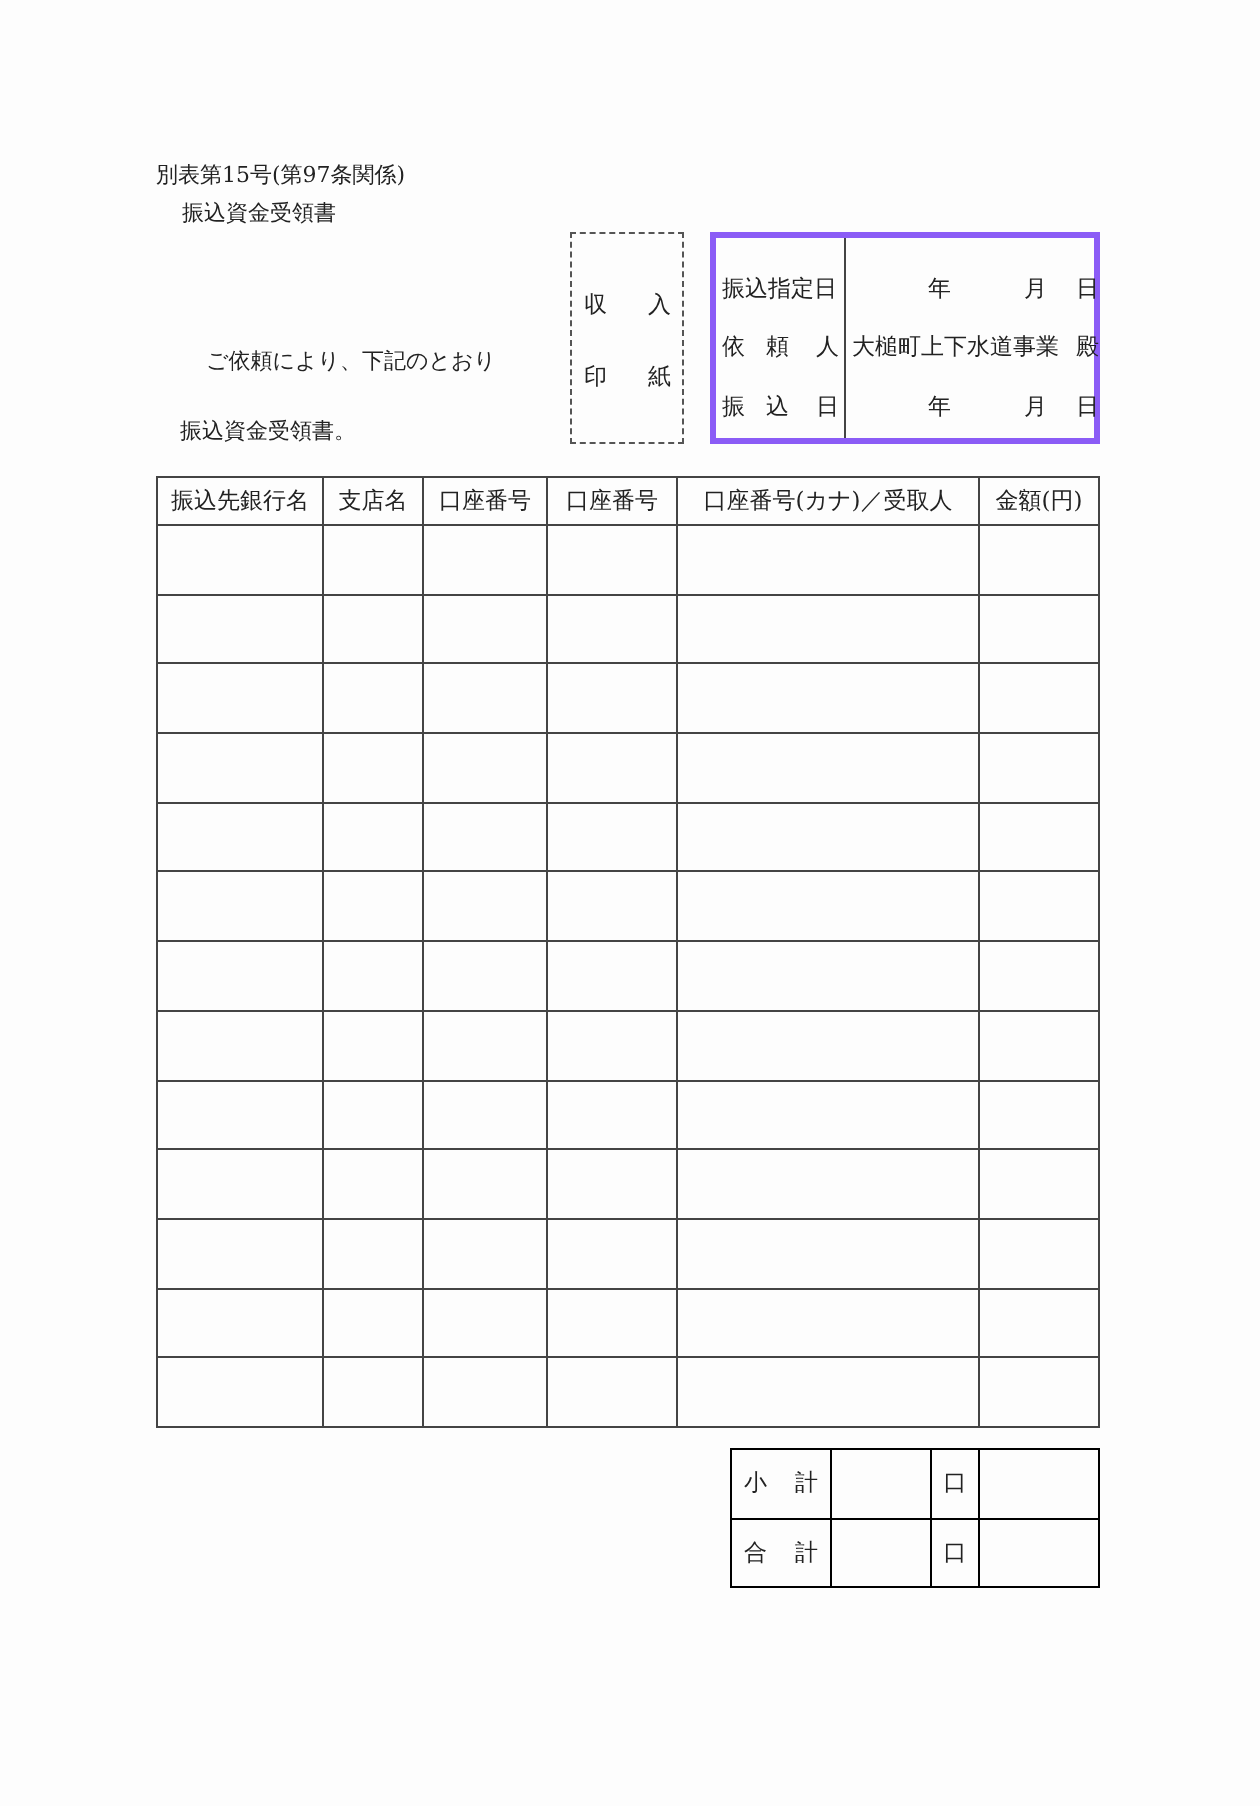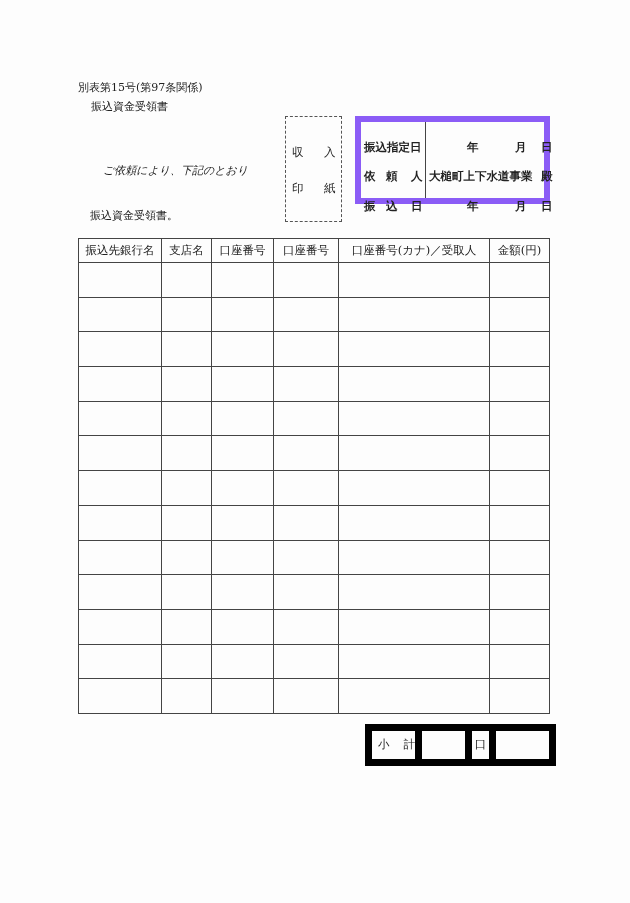--- a/index.html
+++ b/index.html
@@ -1,37 +1,37 @@
 <!DOCTYPE html>
 <html><head>
 <meta charset="utf-8">
 <style>
   html,body{margin:0;padding:0;}
   body{width:630px;height:903px;background:#fdfdfd;position:relative;font-family:"DejaVu Serif","Liberation Serif",serif;color:#222;overflow:hidden;}
   .abs{position:absolute;}
   .t{font-size:11px;white-space:nowrap;}
   .stamp{position:absolute;left:285px;top:116px;width:57px;height:106px;border:1px dashed #555;box-sizing:border-box;}
   .stamp span{position:absolute;font-size:11.5px;}
-  .info{position:absolute;left:355px;top:116px;width:195px;height:88px;border:6px solid #8b5cf6;box-sizing:border-box;font-weight:bold;}
+  .info{position:absolute;left:355px;top:116px;width:195px;height:106px;border:3px solid #8b5cf6;box-sizing:border-box;}
   .info .div{position:absolute;left:64px;top:0;width:1px;height:100%;background:#444;}
   .info span{position:absolute;font-size:11.5px;white-space:nowrap;}
   table{border-collapse:collapse;position:absolute;}
   .main{left:78px;top:238px;}
   .main td,.main th{border:1px solid #444;padding:0;font-weight:normal;font-size:11.5px;text-align:center;box-sizing:border-box;}
   .main th{height:24px;}
   .main td{height:34.7px;}
   .sub{left:365px;top:724px;}
-  .sub td{border:7px solid #000000;height:34.5px;font-size:11.5px;padding:0;box-sizing:border-box;}
+  .sub td{border:1px solid #000000;height:34.5px;font-size:11.5px;padding:0;box-sizing:border-box;}
 </style>
 </head>
 <body>
 
 <div class="abs t" style="left:78px;top:80px;">別表第15号(第97条関係)</div>
 <div class="abs t" style="left:91px;top:99px;">振込資金受領書</div>
-<div class="abs t" style="left:103px;top:163px;font-style:italic;">ご依頼により、下記のとおり</div>
+<div class="abs t" style="left:103px;top:173px;">ご依頼により、下記のとおり</div>
 <div class="abs t" style="left:90px;top:208px;">振込資金受領書。</div>
 
 <div class="stamp">
   <span style="left:6px;top:28px;">収</span>
   <span style="left:38px;top:28px;">入</span>
   <span style="left:6px;top:64px;">印</span>
   <span style="left:38px;top:64px;">紙</span>
 </div>
 
 <div class="info">
@@ -189,14 +189,20 @@
       <col style="width:24px">
       <col style="width:60px">
     </colgroup>
   <tbody>
       <tr>
     <td style="padding-left:6px;"><span>小</span><span style="margin-left:14px">計</span></td>
     <td></td>
     <td style="text-align:center">口</td>
     <td></td>
   </tr>
+  <tr>
+    <td style="padding-left:6px;"><span>合</span><span style="margin-left:14px">計</span></td>
+    <td></td>
+    <td style="text-align:center">口</td>
+    <td></td>
+  </tr>
 </tbody>
   </table>
 
 </body></html>

